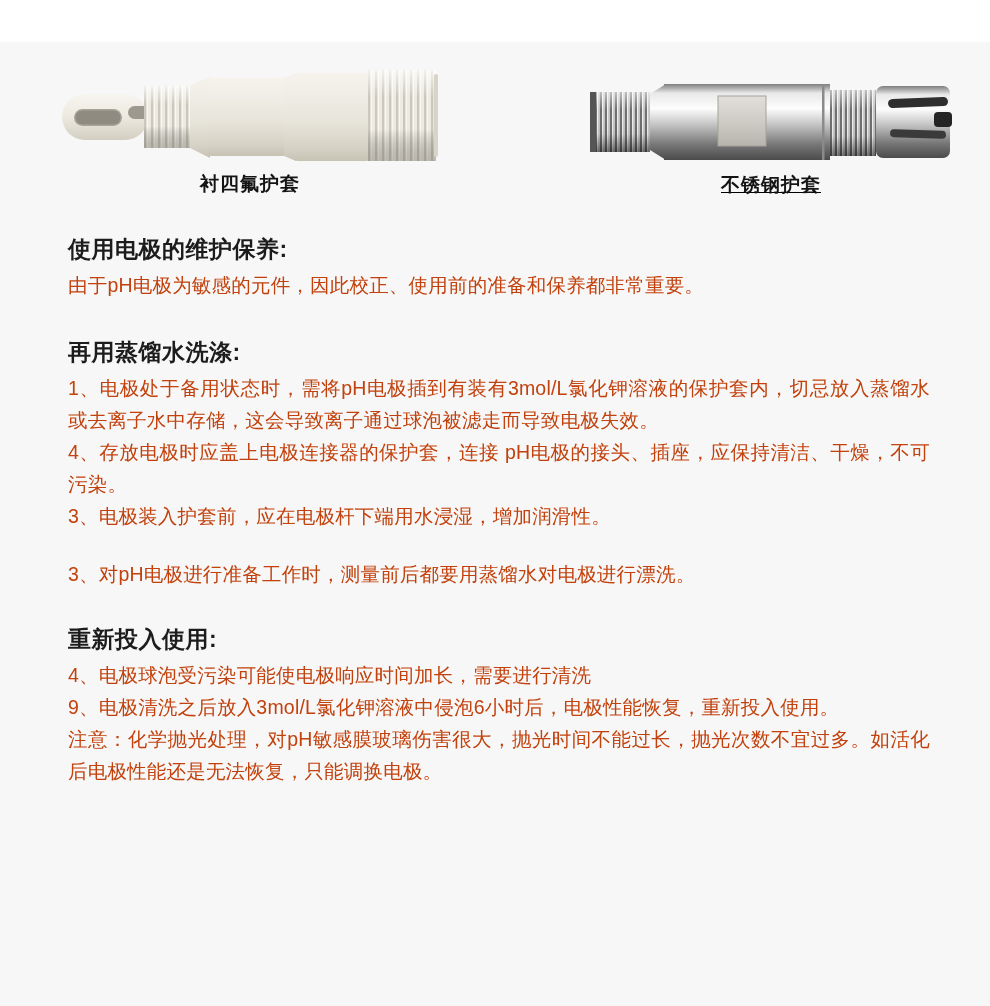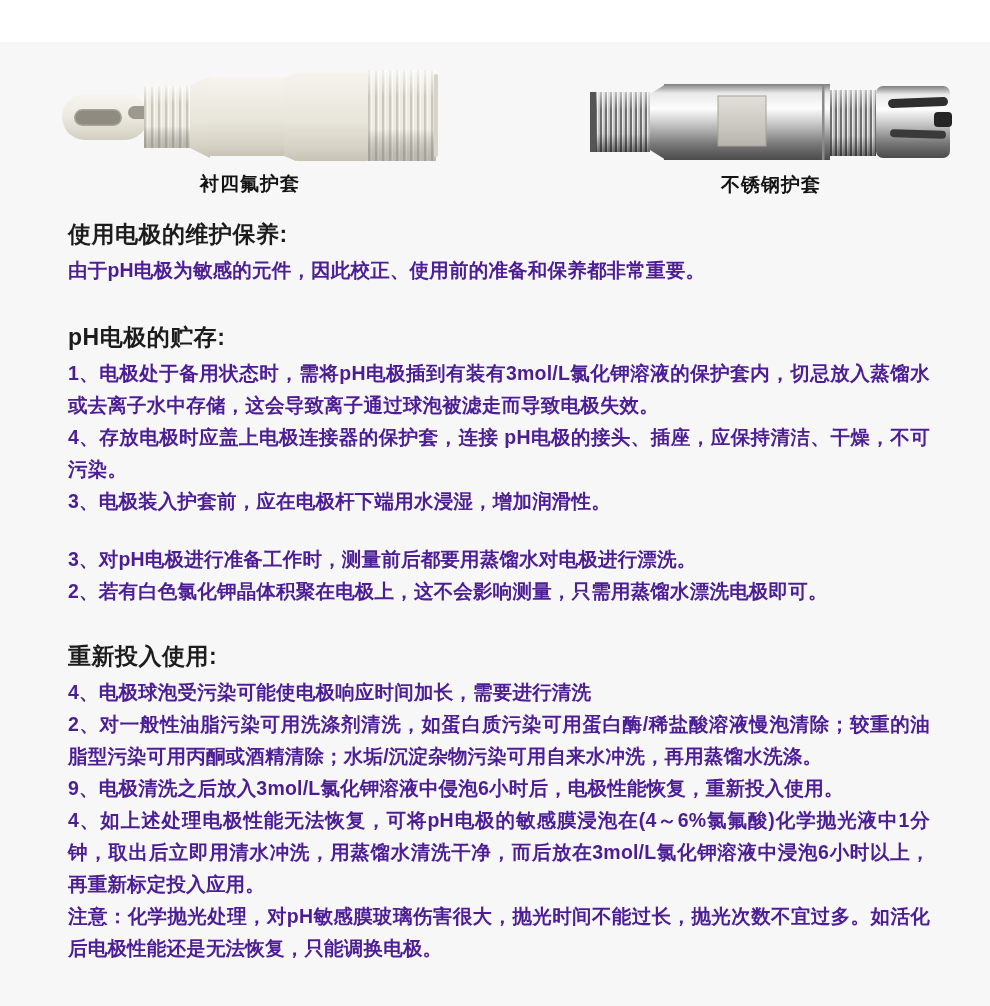--- a/index.html
+++ b/index.html
@@ -5,33 +5,33 @@
   html,body { margin:0; padding:0; }
   .page {
     position:relative; width:990px; height:1006px;
     background:#f7f7f7; overflow:hidden;
     font-family:"Liberation Sans","DejaVu Sans",sans-serif;
     margin-top:42px;
     -webkit-font-smoothing:antialiased;
   }
   figure { margin:0; padding:0; }
   .fig-ptfe { position:absolute; left:60px; top:24px; width:380px; }
-  .fig-steel { position:absolute; left:590px; top:28px; width:362px; }
+  .fig-steel { position:absolute; left:590px; top:28px; width:362px;text-decoration:underline; }
   .fig-caption {
     text-align:center; font-size:19px; font-weight:600; color:#141414;
     margin-top:6px; letter-spacing:1px;
   }
-  .content { position:absolute; left:68px; top:177px; width:862px; }
+  .content { position:absolute; left:68px; top:192px; width:862px; }
   .sec-title {
     font-size:23px; line-height:30px; font-weight:700; color:#1c1c1c;
     margin:0 0 5px 0; letter-spacing:0.5px;
   }
   .item {
-    font-size:19.5px; line-height:32px; color:#4c1d95; margin:0;
-    text-align:justify; text-justify:inter-ideograph; letter-spacing:0.2px;font-weight:bold;
+    font-size:19.5px; line-height:32px; color:#c2410c; margin:0;
+    text-align:justify; text-justify:inter-ideograph; letter-spacing:0.2px;
   }
   .sec-storage { margin-top:36px; }
   .sec-prep    { margin-top:26px; }
   .sec-clean   { margin-top:34px; }
 </style>
 </head>
 <body>
 
 <div class="page">
 
@@ -137,34 +137,31 @@
   </figure>
 
   <div class="content">
 
     <div class="sec">
       <h2 class="sec-title">使用电极的维护保养:</h2>
       <p class="item">由于pH电极为敏感的元件，因此校正、使用前的准备和保养都非常重要。</p>
     </div>
 
     <div class="sec sec-storage">
-      <h2 class="sec-title">pH电极的贮存:</h2>
+      <h2 class="sec-title">再用蒸馏水洗涤:</h2>
       <p class="item">1、电极处于备用状态时，需将pH电极插到有装有3mol/L氯化钾溶液的保护套内，切忌放入蒸馏水或去离子水中存储，这会导致离子通过球泡被滤走而导致电极失效。</p>
       <p class="item">4、存放电极时应盖上电极连接器的保护套，连接 pH电极的接头、插座，应保持清洁、干燥，不可污染。</p>
       <p class="item">3、电极装入护套前，应在电极杆下端用水浸湿，增加润滑性。</p>
     </div>
 
     <div class="sec sec-prep">
       <p class="item">3、对pH电极进行准备工作时，测量前后都要用蒸馏水对电极进行漂洗。</p>
-      <p class="item">2、若有白色氯化钾晶体积聚在电极上，这不会影响测量，只需用蒸馏水漂洗电极即可。</p>
     </div>
 
     <div class="sec sec-clean">
       <h2 class="sec-title">重新投入使用:</h2>
       <p class="item">4、电极球泡受污染可能使电极响应时间加长，需要进行清洗</p>
-      <p class="item">2、对一般性油脂污染可用洗涤剂清洗，如蛋白质污染可用蛋白酶/稀盐酸溶液慢泡清除；较重的油脂型污染可用丙酮或酒精清除；水垢/沉淀杂物污染可用自来水冲洗，再用蒸馏水洗涤。</p>
       <p class="item">9、电极清洗之后放入3mol/L氯化钾溶液中侵泡6小时后，电极性能恢复，重新投入使用。</p>
-      <p class="item">4、如上述处理电极性能无法恢复，可将pH电极的敏感膜浸泡在(4～6%氯氟酸)化学抛光液中1分钟，取出后立即用清水冲洗，用蒸馏水清洗干净，而后放在3mol/L氯化钾溶液中浸泡6小时以上，再重新标定投入应用。</p>
       <p class="item">注意：化学抛光处理，对pH敏感膜玻璃伤害很大，抛光时间不能过长，抛光次数不宜过多。如活化后电极性能还是无法恢复，只能调换电极。</p>
     </div>
 
   </div>
 </div>
 
 </body></html>

